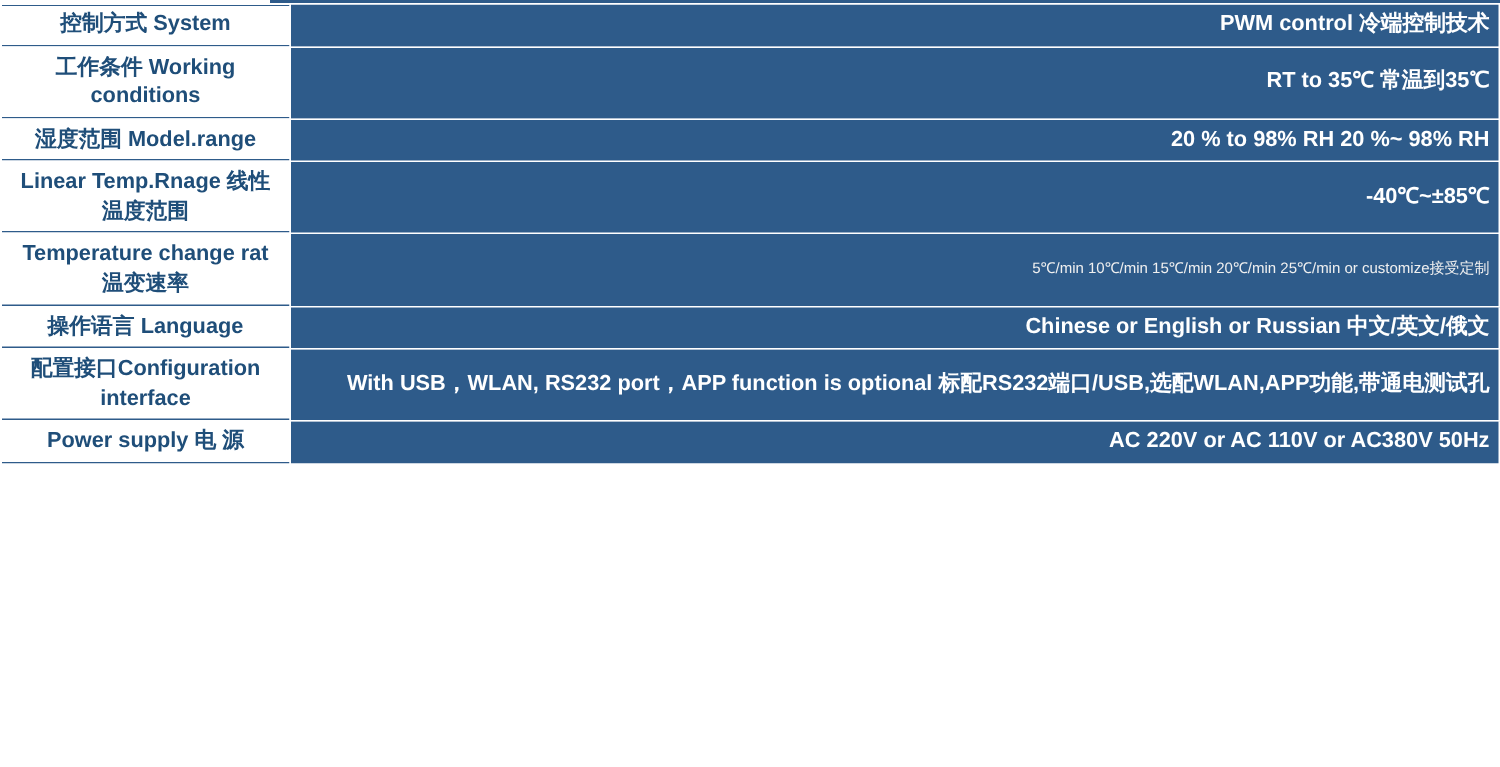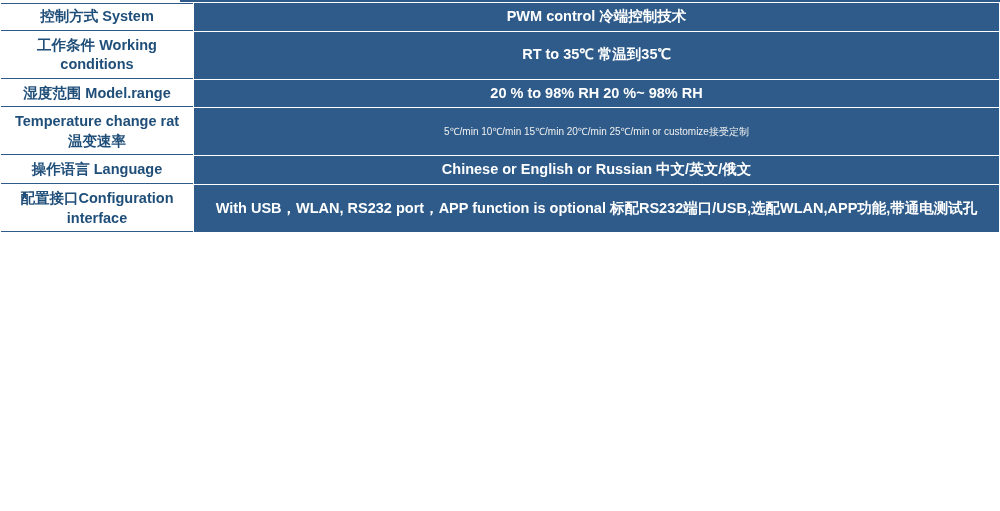--- a/index.html
+++ b/index.html
@@ -35,21 +35,21 @@
     border-right: 1px solid #ffffff;
     border-top: 1px solid #ffffff;
     border-bottom: 1px solid #ffffff;
     margin-top: 33px;
   }
   td.value-cell {
     background: #2e5b8a;
     color: #ffffff;
     font-weight: bold;
     font-size: 14.5px;
-    text-align: center;
+    text-align: right;
   }
   td.value-cell.soft {
     font-weight: normal;
     color: #f0f0f0;
     font-size: 10px;
   }
   
   td.label-cell {
     box-shadow: inset 0 -1px 0 0 #2e5b8a;
   }
@@ -84,33 +84,41 @@
         <td class="label-cell">工作条件 Working conditions</td>
         <td class="value-cell">RT to 35℃ 常温到35℃</td>
       </tr>
 
 
       <tr>
         <td class="label-cell">湿度范围 Model.range</td>
         <td class="value-cell">20 % to 98% RH 20 %~ 98% RH</td>
       </tr>
 
+      <tr>
+        <td class="label-cell">Linear Temp.Rnage 线性温度范围</td>
+        <td class="value-cell">-40℃~±85℃</td>
+      </tr>
 
       <tr>
         <td class="label-cell">Temperature change rat 温变速率</td>
         <td class="value-cell soft">5℃/min 10℃/min 15℃/min 20℃/min 25℃/min or customize接受定制</td>
       </tr>
 
       <tr>
         <td class="label-cell">操作语言 Language</td>
         <td class="value-cell">Chinese or English or Russian 中文/英文/俄文</td>
       </tr>
 
 
       <tr>
         <td class="label-cell">配置接口Configuration interface</td>
         <td class="value-cell">With USB，WLAN, RS232  port，APP function is optional 标配RS232端口/USB,选配WLAN,APP功能,带通电测试孔</td>
       </tr>
 
+      <tr>
+        <td class="label-cell">Power supply 电 源</td>
+        <td class="value-cell">AC 220V or AC 110V or AC380V 50Hz</td>
+      </tr>
 
     </tbody>
   </table>
 </div>
 
 </body></html>

